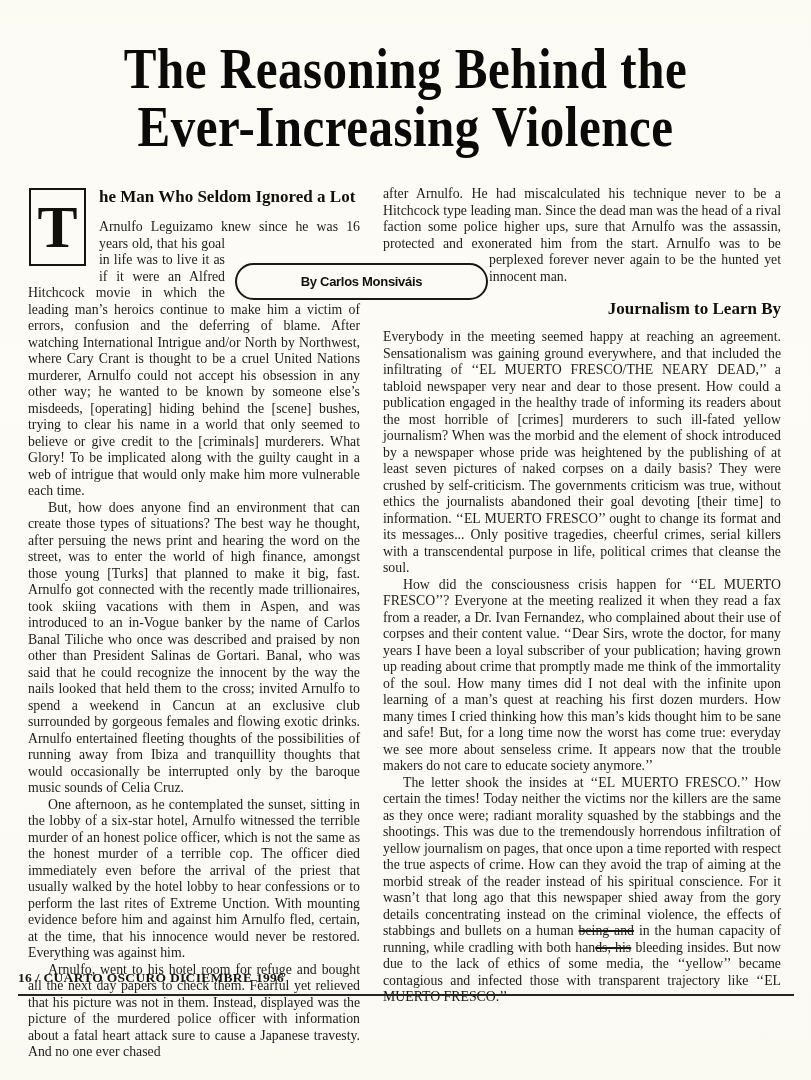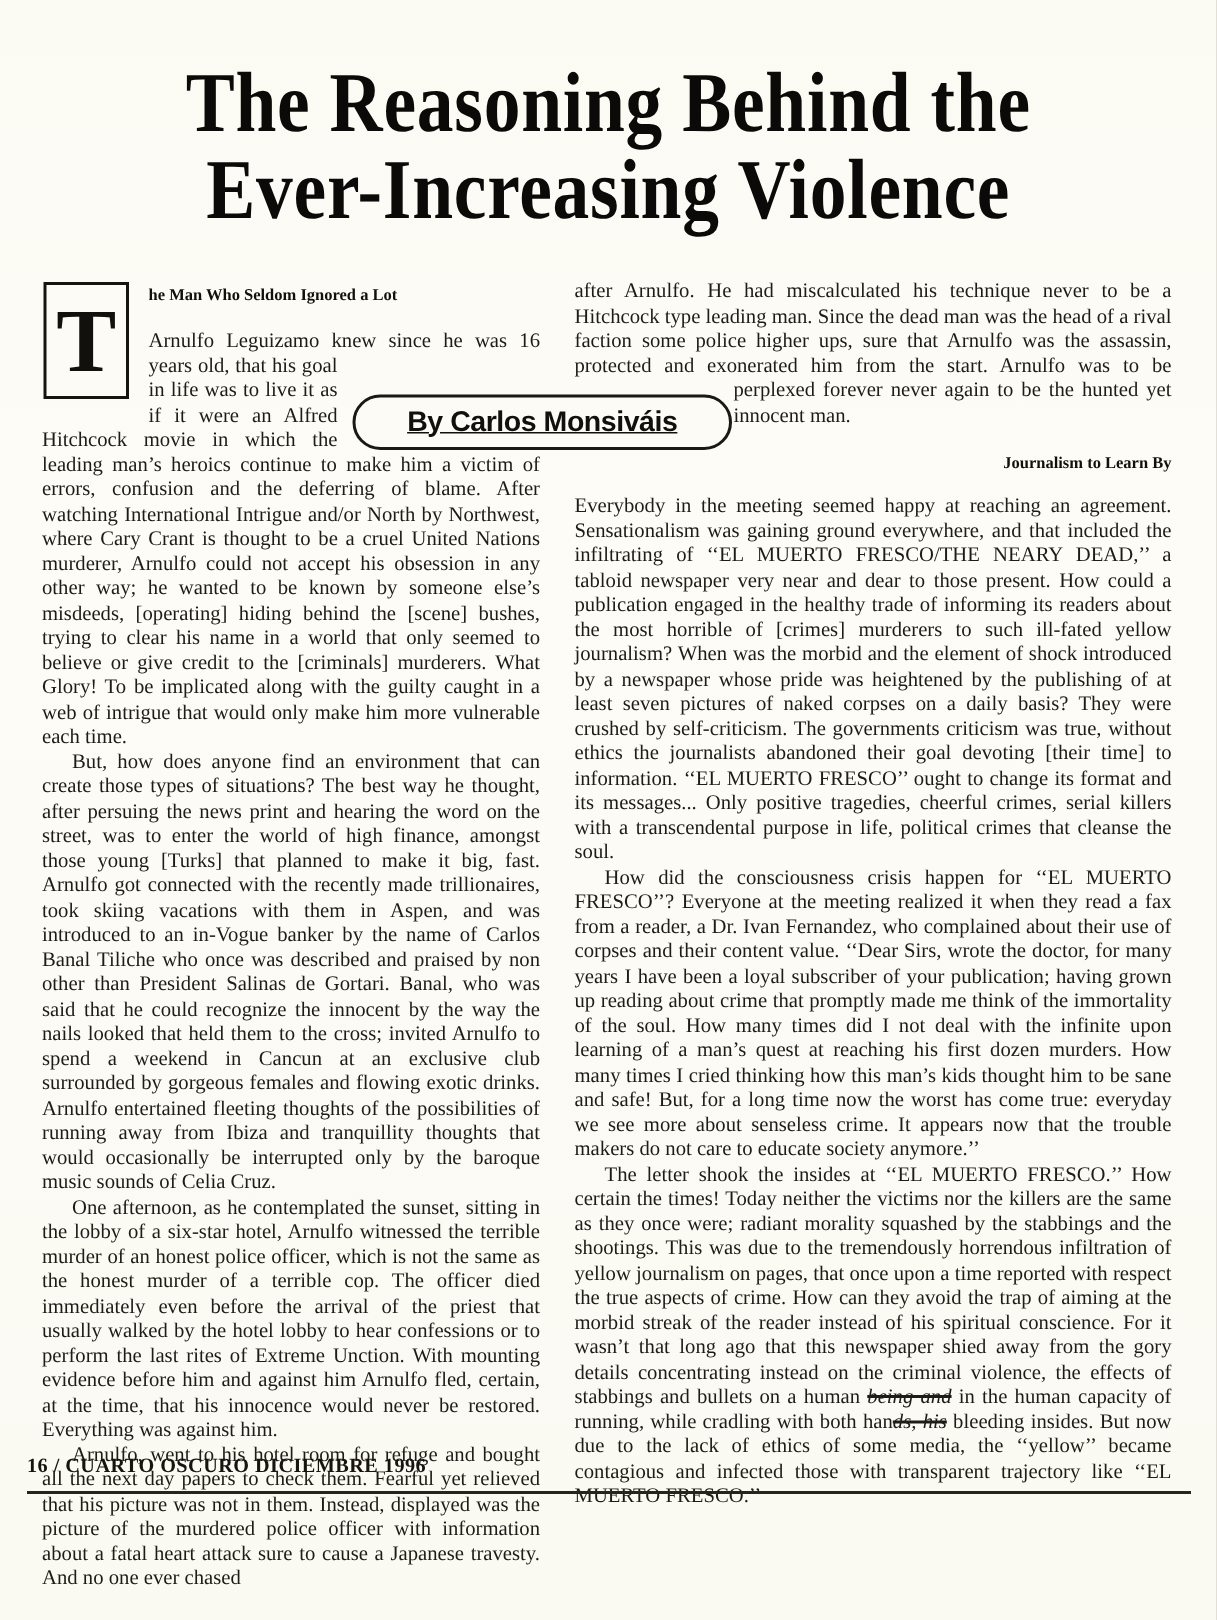--- a/index.html
+++ b/index.html
@@ -27,21 +27,21 @@
     position:absolute;top:186px;left:28px;width:755px;
     display:flex;gap:23px;
   }
   .col{font-size:13.8px;line-height:16.5px;}
   .col-left{width:332px;}
   .col-right{width:398px;}
   .para{margin:0;text-align:justify;}
   .para.indent{text-indent:20px;}
   .kicker{
     margin:2px 0 13px 0;
-    font-size:11px;line-height:18px;
+    font-size:17px;line-height:18px;
     font-weight:bold;color:#12100d;
   }
   .kicker.centered{text-align:right;margin:15px 0 11px 0;}
   .dropcap-box{
     float:left;
     width:53px;height:74px;
     border:2px solid #16140f;
     margin:2px 13px 6px 1px;
     display:flex;align-items:center;justify-content:center;
     background:#fcfbf6;
@@ -56,35 +56,35 @@
     position:absolute;left:235px;top:263px;
     width:253px;height:37px;
     border:2.5px solid #1b1914;
     border-radius:22px;
     background:#fcfbf6;
     display:flex;align-items:center;justify-content:center;
     box-sizing:border-box;
   }
   .byline-oval span{
     font-family:"Liberation Sans",sans-serif;
-    font-weight:bold;font-size:19px;color:#12100d;
-    letter-spacing:-0.3px;white-space:nowrap;text-decoration:underline;
+    font-weight:bold;font-size:13px;color:#12100d;
+    letter-spacing:-0.3px;white-space:nowrap;
   }
   .footer{
     position:absolute;top:968px;left:18px;width:776px;
     border-bottom:2.5px solid #26241f;
     padding-bottom:8px;
   }
   .footer span{
     font-family:"Liberation Serif",serif;
     font-weight:bold;font-size:13.5px;color:#16140f;
     letter-spacing:0.3px;
   }
   .run-i{}
-  .run-strike{text-decoration:line-through;text-decoration-thickness:1.5px;font-style:italic;}
+  .run-strike{text-decoration:line-through;text-decoration-thickness:1.5px;}
 </style>
 </head>
 <body>
 
 <div class="page">
 
   <h1 class="title">
     <span class="tline">The Reasoning Behind the</span>
     <span class="tline">Ever-Increasing Violence</span>
   </h1>

